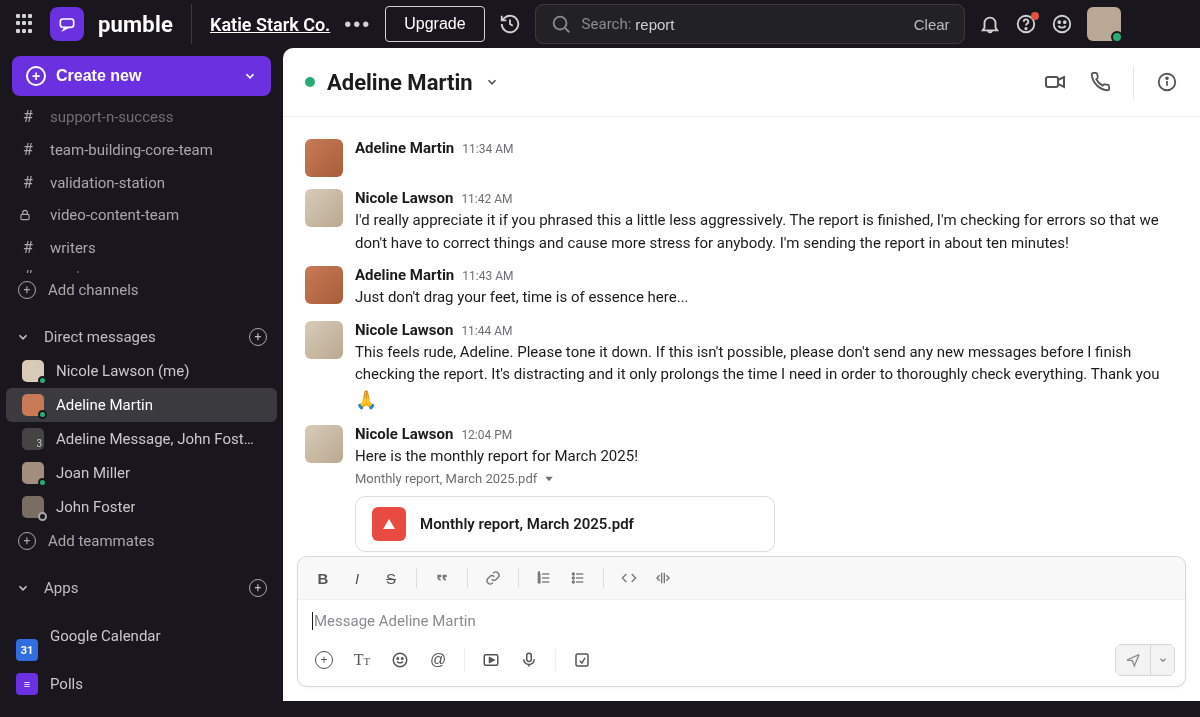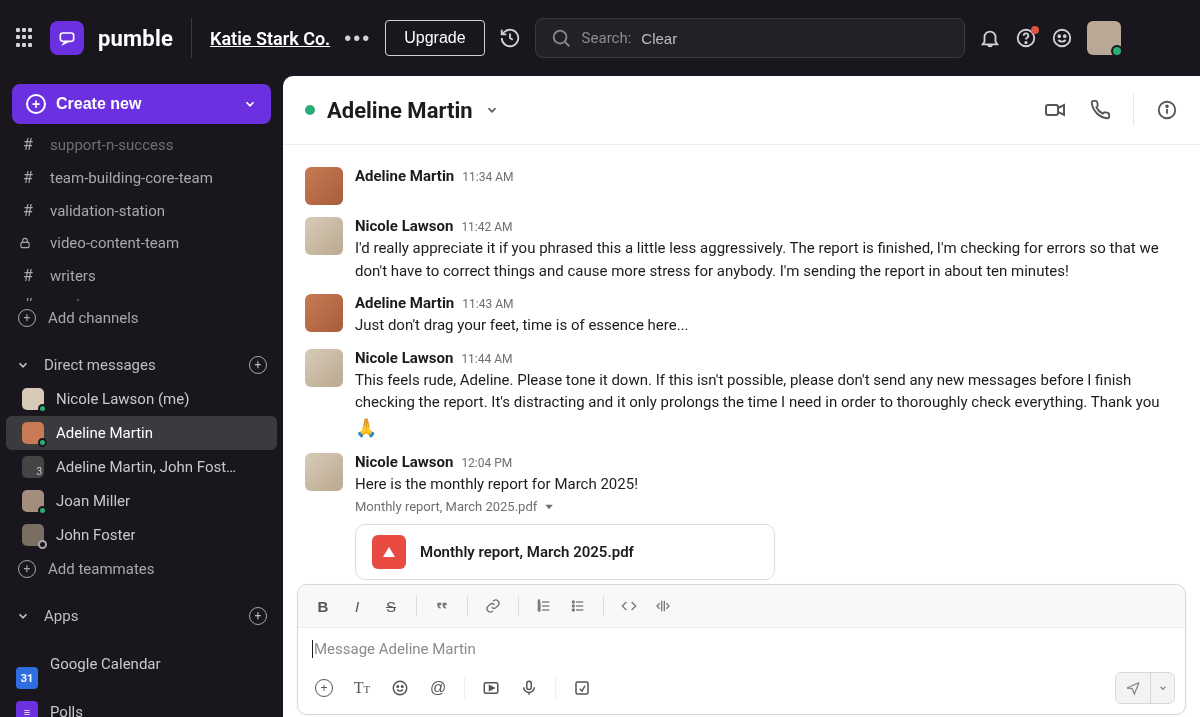--- a/index.html
+++ b/index.html
@@ -8,21 +8,21 @@
     background: #19171d;
     color: #d1d2d3;
     width: 1200px;
     height: 717px;
     overflow: hidden;
     font-size: 15px;
   }
   .topbar {
     display: flex;
     align-items: center;
-    height: 76px;
+    height: 48px;
     padding: 0 16px;
     gap: 14px;
     background: #19171d;
   }
   .grid-icon {
     width: 20px; height: 20px;
     display: inline-flex; flex-wrap: wrap; gap: 2px;
   }
   .grid-icon span { width: 4px; height: 4px; background: #d1d2d3; border-radius: 1px; }
   .logo-badge {
@@ -206,20 +206,21 @@
         <polyline points="3 3 3 8 8 8"></polyline>
         <polyline points="12 7 12 12 15 14"></polyline>
       </svg>
   </button>
   <div class="search-wrap">
     <svg class="top-icon" viewBox="0 0 24 24" fill="none" stroke="#8b8b8f" stroke-width="2">
         <circle cx="11" cy="11" r="7"></circle>
         <line x1="21" y1="21" x2="16.5" y2="16.5"></line>
       </svg>
     <span style="color:#8b8b8f;">Search: </span>
+    <input style="margin-left: -6px;" value="report">
     <button class="clear">Clear</button>
   </div>
   <button class="icon-btn">
     <svg class="top-icon" viewBox="0 0 24 24" fill="none" stroke="#d1d2d3" stroke-width="2">
         <path d="M18 16v-5a6 6 0 1 0-12 0v5l-2 3h16z"></path>
         <path d="M10 19a2 2 0 0 0 4 0"></path>
       </svg>
   </button>
   <button class="icon-btn icon-wrap-rel">
     <svg class="top-icon" viewBox="0 0 24 24" fill="none" stroke="#d1d2d3" stroke-width="2">
@@ -310,21 +311,21 @@
           <span class="label">Nicole Lawson (me)</span>
         </div>
         <div class="sb-dm active">
           <span class="sb-av adeline">
             <span class="pd"></span>
           </span>
           <span class="label">Adeline Martin</span>
         </div>
         <div class="sb-dm">
           <span class="sb-av group">3</span>
-          <span class="label">Adeline Martin, John Fost…</span>
+          <span class="label">Adeline Message, John Fost…</span>
         </div>
         <div class="sb-dm">
           <span class="sb-av joan">
             <span class="pd"></span>
           </span>
           <span class="label">Joan Miller</span>
         </div>
         <div class="sb-dm">
           <span class="sb-av john">
             <span class="pd away"></span>

